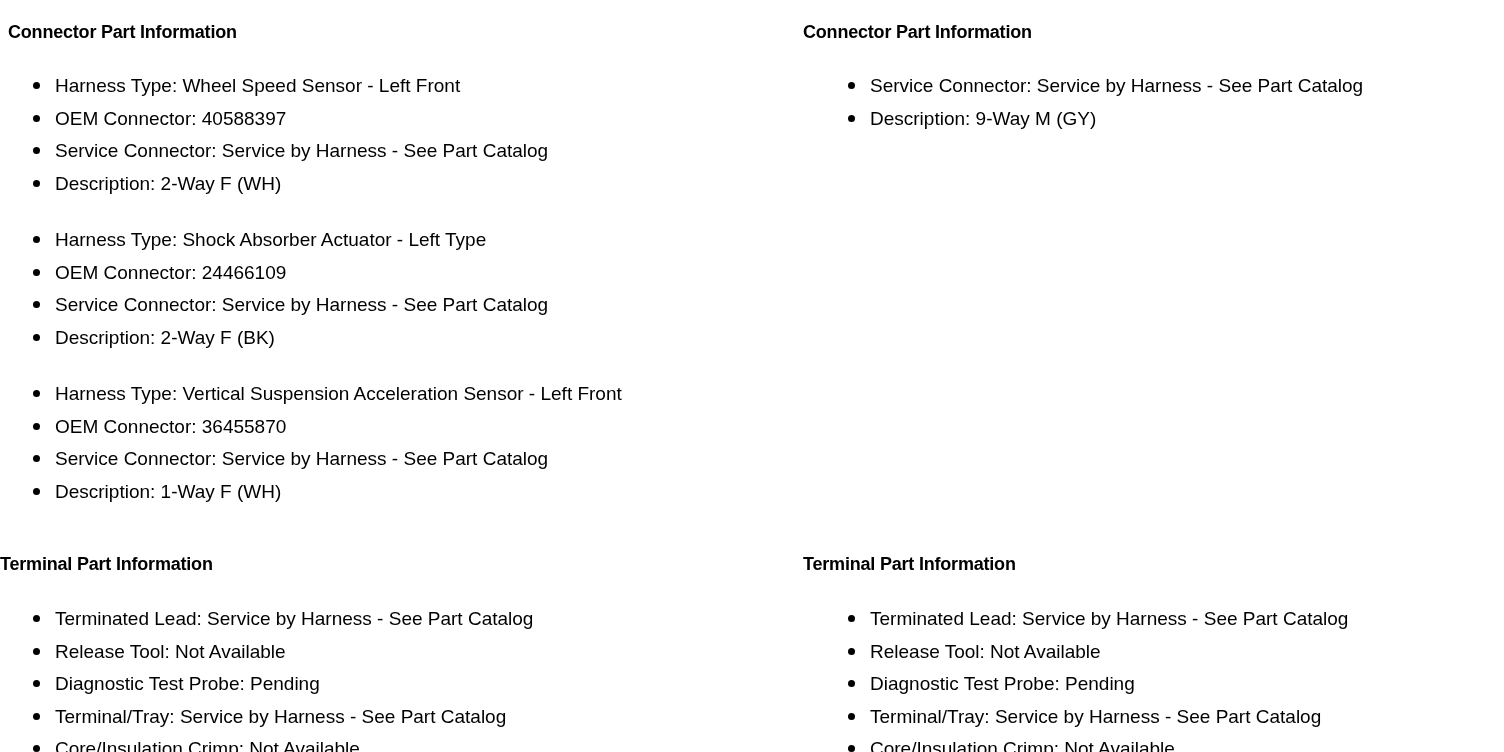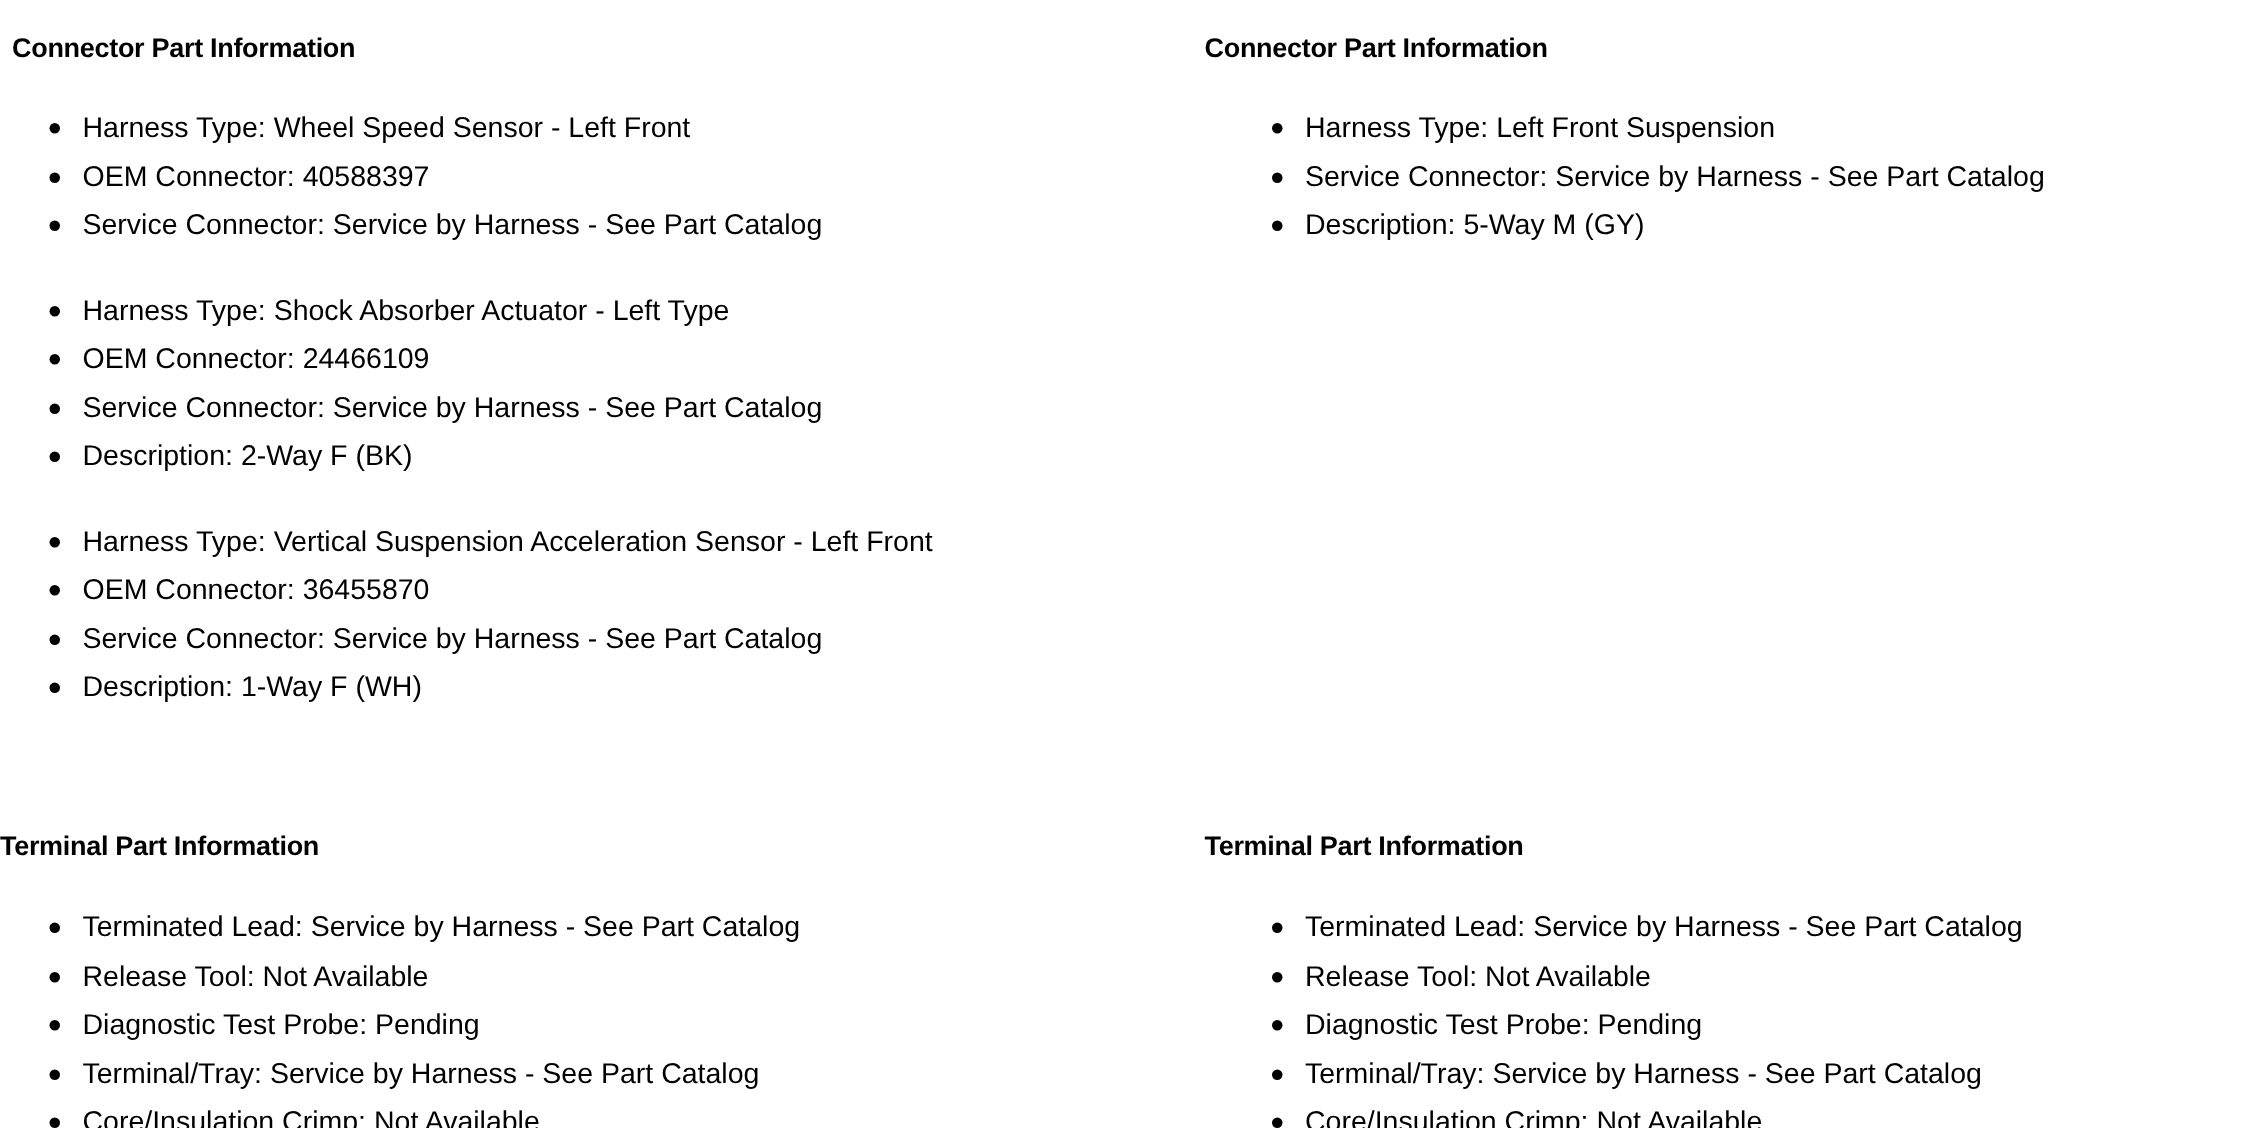--- a/index.html
+++ b/index.html
@@ -99,20 +99,24 @@
             <span class="bullet-text">Harness Type: Wheel Speed Sensor - Left Front</span>
           </li>
           <li class="bullet-item">
             <span class="bullet-dot"></span>
             <span class="bullet-text">OEM Connector: 40588397</span>
           </li>
           <li class="bullet-item">
             <span class="bullet-dot"></span>
             <span class="bullet-text">Service Connector: Service by Harness - See Part Catalog</span>
           </li>
+          <li class="bullet-item">
+            <span class="bullet-dot"></span>
+            <span class="bullet-text">Description: 2-Way F (WH)</span>
+          </li>
         </ul>
         <ul class="bullet-list bullet-group">
           <li class="bullet-item">
             <span class="bullet-dot"></span>
             <span class="bullet-text">Harness Type: Shock Absorber Actuator - Left Type</span>
           </li>
           <li class="bullet-item">
             <span class="bullet-dot"></span>
             <span class="bullet-text">OEM Connector: 24466109</span>
           </li>
@@ -175,29 +179,25 @@
   </div>
 
   <div class="column column-right">
 
     <div class="section-heading connector-heading">Connector Part Information</div>
 
     <div class="connector-list">
         <ul class="bullet-list bullet-group">
           <li class="bullet-item">
             <span class="bullet-dot"></span>
-            <span class="bullet-text">Harness Type: Left Front Suspension</span>
-          </li>
-          <li class="bullet-item">
-            <span class="bullet-dot"></span>
-            <span class="bullet-text">Service Connector: Service by Harness - See Part Catalog</span>
-          </li>
-          <li class="bullet-item">
-            <span class="bullet-dot"></span>
-            <span class="bullet-text">Description: 5-Way M (GY)</span>
+            <span class="bullet-text">Service Connector: Service by Harness - See Part Catalog</span>
+          </li>
+          <li class="bullet-item">
+            <span class="bullet-dot"></span>
+            <span class="bullet-text">Description: 9-Way M (GY)</span>
           </li>
         </ul>
       </div>
 
     <div class="section-heading terminal-heading">Terminal Part Information</div>
 
     <div class="terminal-list">
         <ul class="bullet-list bullet-group">
           <li class="bullet-item">
             <span class="bullet-dot"></span>

